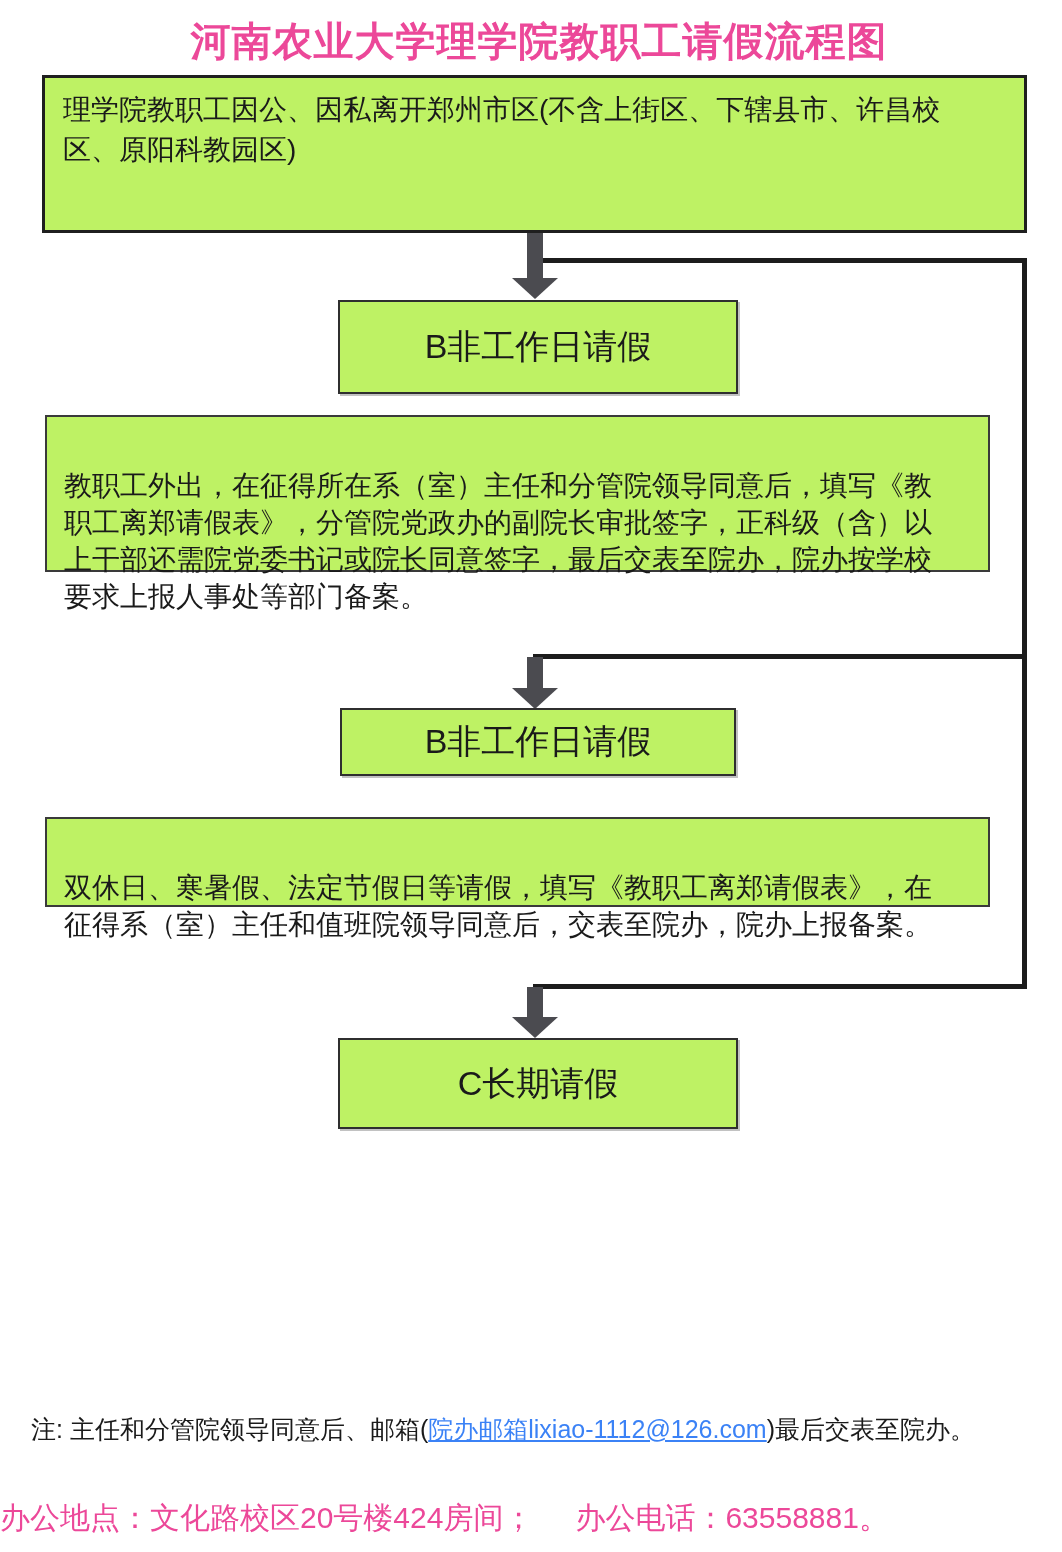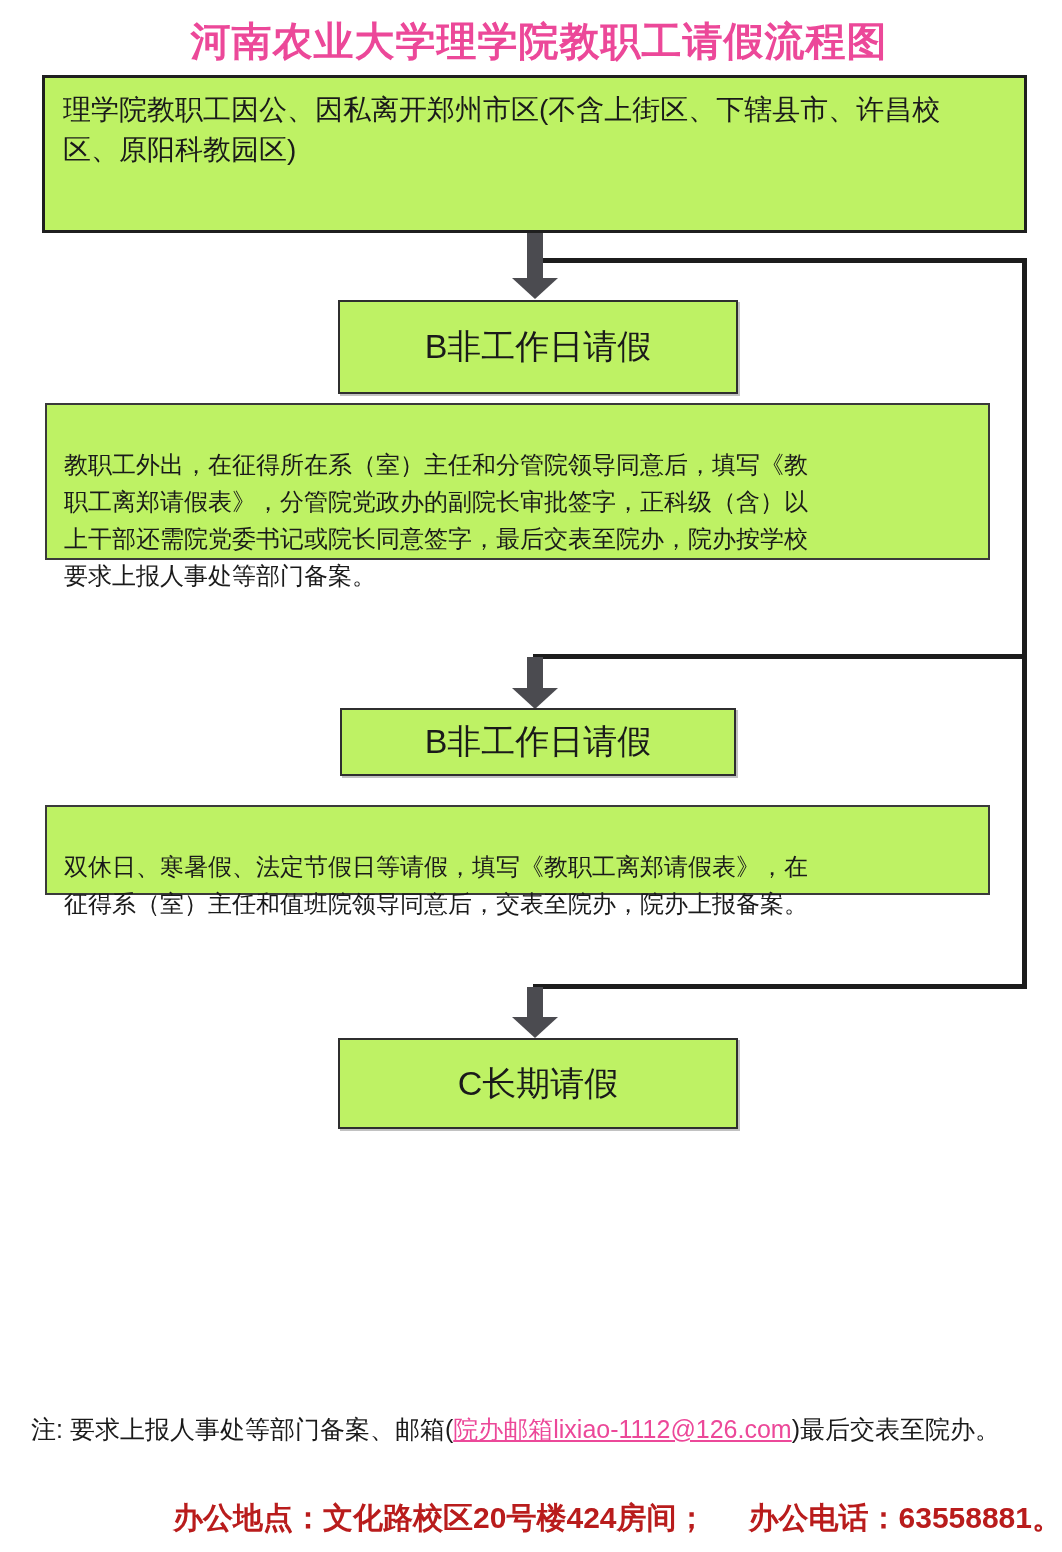--- a/index.html
+++ b/index.html
@@ -35,23 +35,24 @@
     white-space:pre-line;
   }
   .label-box{
     border:2px solid #2f2f2f;
     display:flex;align-items:center;justify-content:center;
     font-size:34px;
     box-shadow:2px 2px 0 rgba(120,120,120,.45);
   }
   .desc-box{
     border:2px solid #3a3a3a;
-    font-size:24px;line-height:37px;
+    font-size:28px;line-height:37px;
     white-space:pre-line;
-    padding:4px 17px;
+    padding:13px 17px;
+    margin-top:12px;
   }
   .line{
     position:absolute;
     background:#1c1c1c;
     z-index:1;
   }
   .line.h{height:5px;}
   .line.v{width:5px;}
   .arrow{
     position:absolute;
@@ -66,29 +67,29 @@
     width:0;height:0;
     border-left:23px solid transparent;
     border-right:23px solid transparent;
     border-top:21px solid #4b4b50;
   }
   .note{
     position:absolute;left:31px;top:1412px;width:1010px;
     font-size:25px;line-height:34px;
   }
   .note a{
-    color:#ec4899;
+    color:#3b82f6;
     text-decoration:underline;
     cursor:pointer;
   }
   .footer{
     position:absolute;left:0;top:1498px;width:1062px;
-    text-align:right;
-    font-size:30px;font-weight:bold;
-    color:#b91c1c;
+    text-align:left;
+    font-size:30px;font-weight:normal;
+    color:#ec4899;
   }
   .footer .phone{margin-left:42px;}
 </style>
 </head>
 <body>
 
 <div class="page">
 
   <h1 class="title">河南农业大学理学院教职工请假流程图</h1>
 
@@ -128,20 +129,20 @@
   <div class="box label-box" style="left:338px;top:1038px;width:400px;height:91px;">
     <span>C长期请假</span>
   </div>
 
   <div class="box desc-box" style="left:45px;top:805px;width:945px;height:90px;">
     <span>双休日、寒暑假、法定节假日等请假，填写《教职工离郑请假表》，在
 征得系（室）主任和值班院领导同意后，交表至院办，院办上报备案。</span>
   </div>
 
   <div class="note">
-    <span>注: 要求上报人事处等部门备案、邮箱(</span><a>院办邮箱lixiao-1112@126.com</a><span>)最后交表至院办。</span>
+    <span>注: 主任和分管院领导同意后、邮箱(</span><a>院办邮箱lixiao-1112@126.com</a><span>)最后交表至院办。</span>
   </div>
 
   <div class="footer">
     <span class="location">办公地点：文化路校区20号楼424房间；</span><span class="phone">办公电话：63558881。</span>
   </div>
 
 </div>
 
 </body></html>

